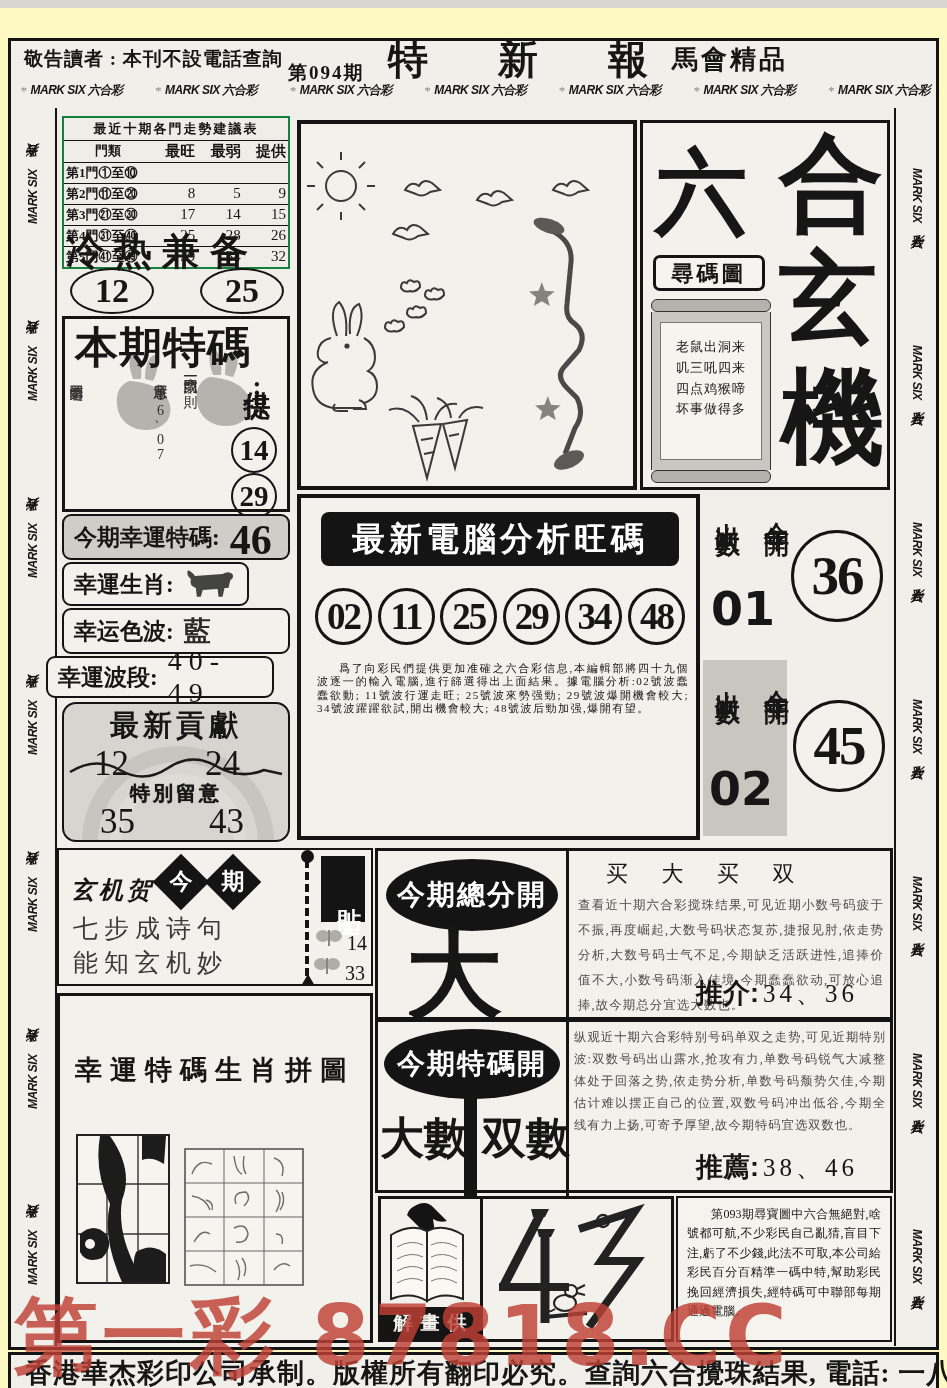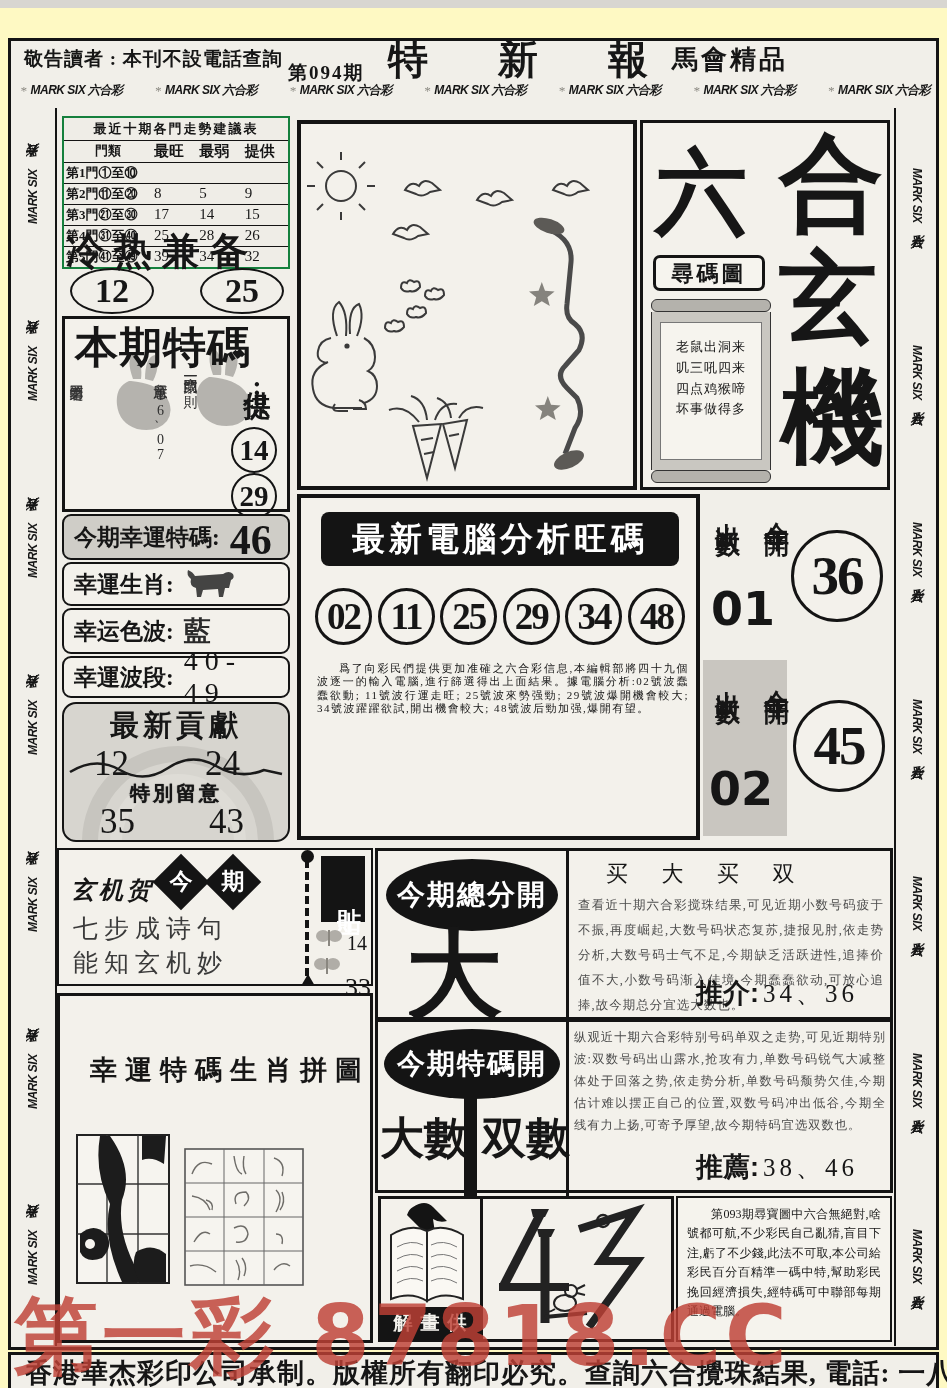--- a/index.html
+++ b/index.html
@@ -25,21 +25,21 @@
   .logo-text { font-family:"Liberation Sans","DejaVu Sans",sans-serif; font-style:italic;
                font-weight:900; font-size:12px; letter-spacing:-0.5px; }
   .strip { display:flex; flex-direction:column; justify-content:space-around; align-items:center; }
   .strip .logo-item { writing-mode:vertical-rl; }
   .strip-left .logo-item { transform:rotate(180deg); }
 
   
   .ttable { border:2px solid #15803d; background:#efede7; font-size:13px; }
   .ttable .trow { display:flex; border-top:1.5px solid #141414; }
   .ttable .trow:first-child { border-top:none; }
-  .tcell { padding:1px 2px; text-align:left; }
+  .tcell { padding:1px 2px; text-align:right; }
   .t-title { font-weight:900; letter-spacing:2px; text-align:center; padding:2px 0; font-size:13px; }
   .t-head b { font-weight:900; }
   .c-label { width:88px; font-weight:900; text-align:left; white-space:nowrap; }
   .c-num { flex:1; font-size:15px; }
 
   .big-slogan { font-size:38px; font-weight:900; letter-spacing:10px; white-space:nowrap; }
   .oval-num { display:inline-block; width:84px; height:46px; border:2.5px solid #141414;
               border-radius:50%; font-size:34px; font-weight:600; text-align:center; line-height:42px; }
 
   .box { border:3px solid #141414; background:#f3f1eb; }
@@ -243,31 +243,31 @@
     <div class="abs vtext" style="left:116px;top:50px;font-size:14px;color:#2e2e2e;height:140px;">一門或第一門,則</div>
     <div class="abs vtext" style="left:86px;top:54px;font-size:14px;color:#2e2e2e;height:132px;">應留意 16、07</div>
     <span class="abs circle-s" style="right:10px;top:108px;">14</span>
     <span class="abs circle-s" style="right:10px;top:154px;">29</span>
   </div>
 
   <div class="abs lucky-row" style="left:62px;top:506px;width:228px;height:46px;background:#cfcdc7;">
     <span class="lucky-label">今期幸運特碼:</span>
     <span style="font-size:42px;font-weight:600;margin-top:6px;">46</span>
   </div>
-  <div class="abs lucky-row" style="left:62px;top:554px;width:228px;height:44px;">
+  <div class="abs lucky-row" style="left:62px;top:554px;width:187px;height:44px;">
     <span class="lucky-label">幸運生肖:</span>
     <svg width="54" height="32" viewBox="0 0 54 32">
       <path d="M7 11 Q2 7 4 2 Q9 4 11 8 L39 6 Q45 2 49 6 Q51 10 47 12 L45 20 L41 20 L39 29 L35 29 L34 21 L19 22 L17 29 L13 29 L12 20 Q5 18 7 11 Z" fill="#2b2b2b" opacity=".88"></path>
     </svg>
   </div>
   <div class="abs lucky-row" style="left:62px;top:600px;width:228px;height:46px;">
     <span class="lucky-label">幸运色波:</span>
     <span style="font-size:27px;font-weight:600;color:#2a2a2a;">藍</span>
   </div>
-  <div class="abs lucky-row" style="left:62px;top:648px;width:228px;height:42px;justify-content:flex-end;">
+  <div class="abs lucky-row" style="left:46px;top:648px;width:228px;height:42px;justify-content:flex-end;">
     <span class="lucky-label">幸運波段:</span>
     <span style="font-size:28px;letter-spacing:7px;">40-49</span>
   </div>
 
   <div class="abs contrib" style="left:62px;top:694px;width:228px;height:140px;">
     <svg class="abs" style="left:8px;top:26px;" width="210" height="112" viewBox="0 0 210 112">
       <path d="M18 112 A88 88 0 0 1 194 112" stroke="#c7c5bf" stroke-width="16" fill="none"></path>
       <path d="M44 112 A62 62 0 0 1 168 112" stroke="#dedcd6" stroke-width="12" fill="none"></path>
     </svg>
     <div class="abs" style="left:0;top:2px;width:100%;text-align:center;font-size:29px;font-weight:900;letter-spacing:4px;">最新貢獻</div>
@@ -295,25 +295,25 @@
       <ellipse cx="8" cy="8" rx="7" ry="6" fill="#b0ada7"></ellipse>
         <ellipse cx="20" cy="8" rx="7" ry="6" fill="#b0ada7"></ellipse>
         <line x1="14" y1="2" x2="14" y2="18" stroke="#8a8780" stroke-width="2"></line>
     </svg>
     <svg class="abs" style="left:254px;top:106px;" width="28" height="20" viewBox="0 0 28 20">
       <ellipse cx="8" cy="8" rx="7" ry="6" fill="#b0ada7"></ellipse>
         <ellipse cx="20" cy="8" rx="7" ry="6" fill="#b0ada7"></ellipse>
         <line x1="14" y1="2" x2="14" y2="18" stroke="#8a8780" stroke-width="2"></line>
     </svg>
     <span class="abs" style="left:288px;top:82px;font-size:20px;">14</span>
-    <span class="abs" style="left:286px;top:123px;font-size:26px;">33</span>
+    <span class="abs" style="left:286px;top:112px;font-size:20px;">33</span>
   </div>
 
   <div class="abs box" style="left:57px;top:985px;width:316px;height:350px;">
-    <div class="abs" style="left:0;top:56px;width:100%;text-align:right;font-size:27px;font-weight:700;letter-spacing:8px;">幸運特碼生肖拼圖</div>
+    <div class="abs" style="left:0;top:56px;width:100%;text-align:center;font-size:27px;font-weight:700;letter-spacing:8px;">幸運特碼生肖拼圖</div>
     <svg class="abs" style="left:16px;top:138px;" width="94" height="150" viewBox="0 0 94 150">
       <rect x="1" y="1" width="92" height="148" fill="#f6f4ef" stroke="#222" stroke-width="2"></rect>
       <line x1="31" y1="1" x2="31" y2="149" stroke="#333" stroke-width="1.4"></line>
       <line x1="62" y1="1" x2="62" y2="149" stroke="#333" stroke-width="1.4"></line>
       <line x1="1" y1="50" x2="93" y2="50" stroke="#333" stroke-width="1.4"></line>
       <line x1="1" y1="100" x2="93" y2="100" stroke="#333" stroke-width="1.4"></line>
       <path d="M34 2 Q58 36 46 66 Q40 104 68 148 L46 148 Q26 104 34 70 Q18 38 24 2 Z" fill="#1c1c1c"></path>
       <path d="M66 2 L90 2 L88 30 Q76 22 66 26 Z" fill="#1c1c1c"></path>
       <path d="M4 100 Q18 88 30 100 Q38 112 26 124 Q10 130 4 118 Z" fill="#1c1c1c"></path>
       <path d="M60 118 Q76 108 90 120 L90 148 L64 148 Q54 132 60 118 Z" fill="#1c1c1c"></path>

